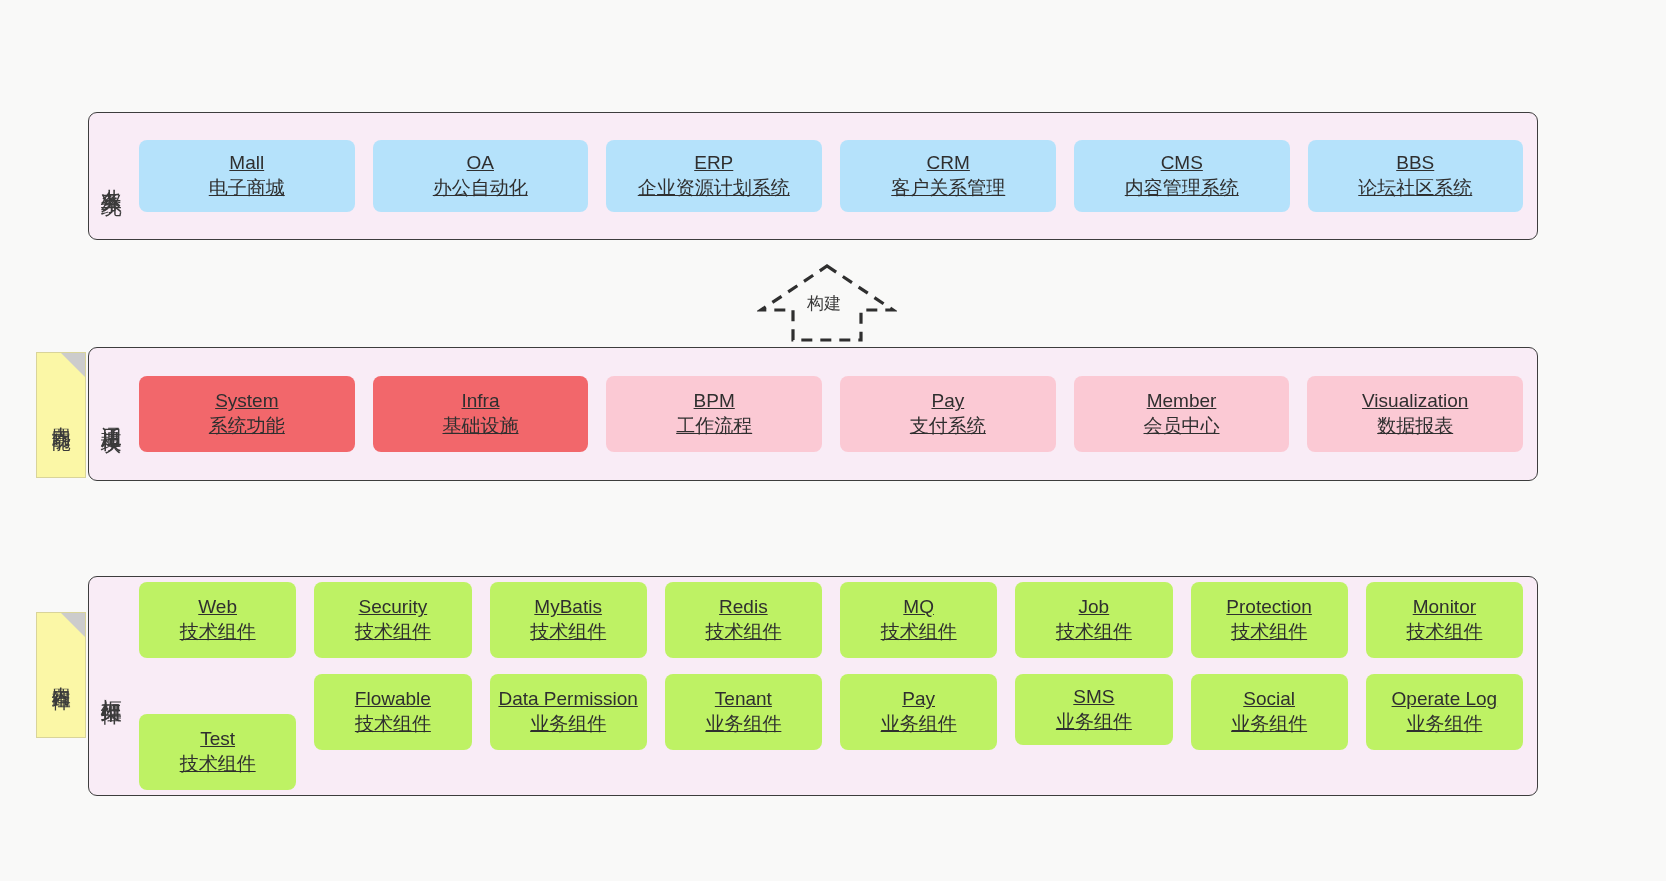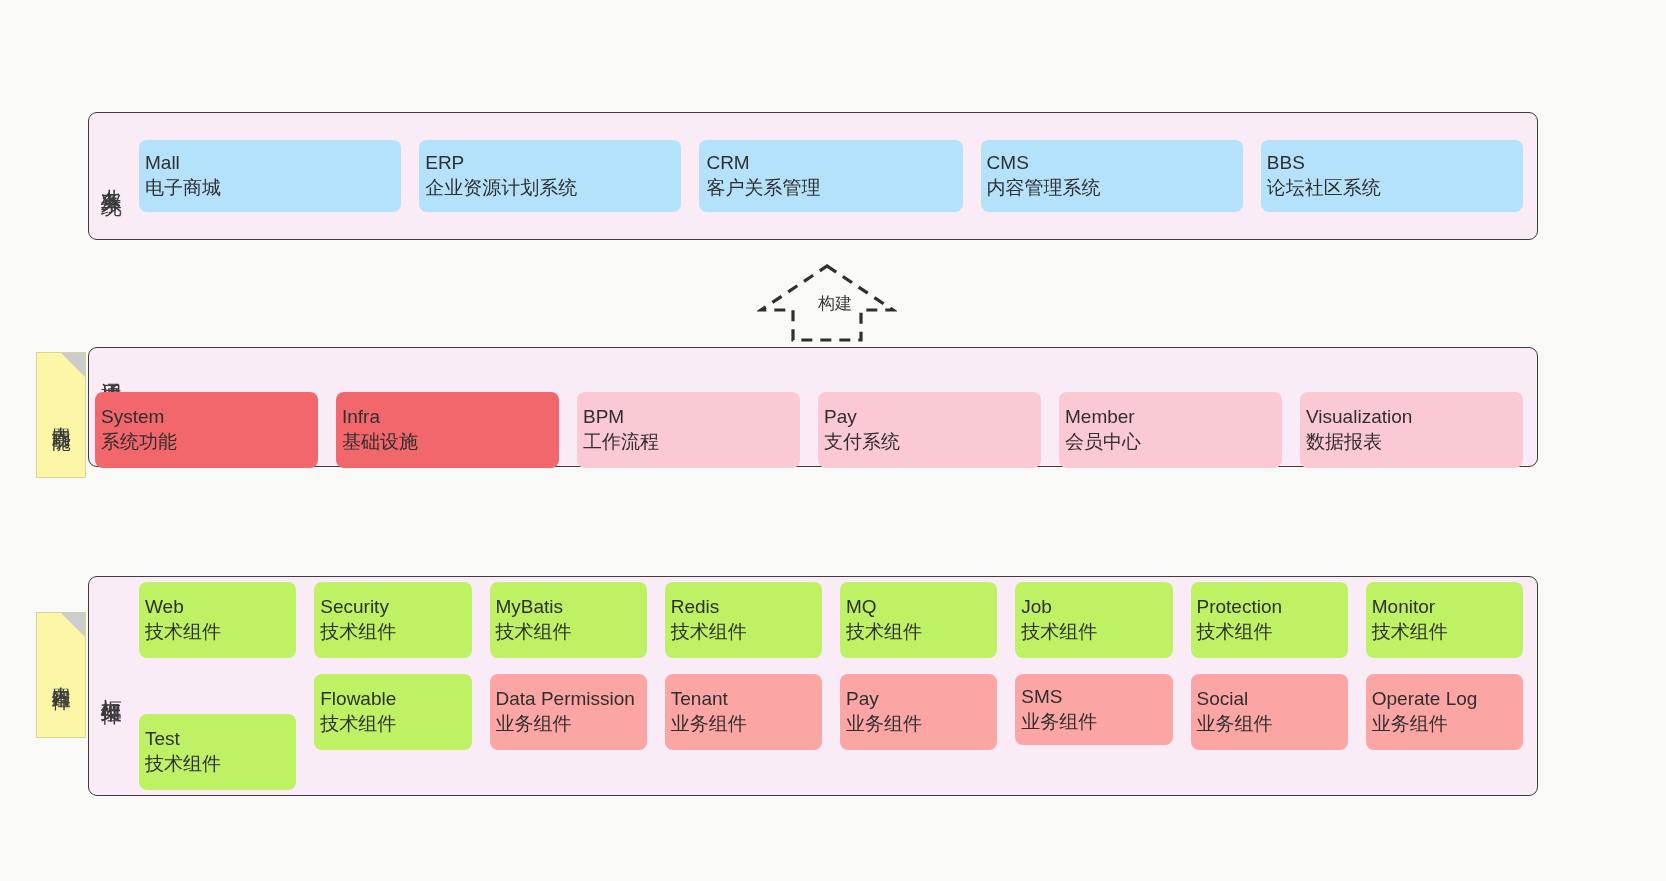--- a/index.html
+++ b/index.html
@@ -51,38 +51,39 @@
     gap:18px;
     align-items:stretch;
   }
   .row > .cell{flex:1 1 0;}
 
   
   .cell{
     border-radius:8px;
     display:flex;
     flex-direction:column;
-    align-items:flex-start;
+    align-items:center;
     justify-content:center;
     text-align:center;
     font-size:19px;
     line-height:1.30;
     color:#2f2f2f;
     box-sizing:border-box;
     padding:4px 6px;
     user-select:none;
+    text-decoration:underline;
   }
   .cell .l1{white-space:normal;}
   .cell .l2{white-space:normal;}
 
   .blue  {background:#b5e2fb;}
   .red   {background:#f2676b;}
   .pink  {background:#fbc9d4;}
   .green {background:#bef264;}
-  .lgreen{background:#fca5a5;}
+  .lgreen{background:#bef264;}
 
   
   .note{
     position:absolute;
     background:#fbf7a6;
     border:1px solid #d9d49a;
     box-sizing:border-box;
     display:flex;
     align-items:center;
     justify-content:center;
@@ -122,20 +123,24 @@
 
   <div class="panel" id="panel-business" style="left:88px;top:112px;width:1450px;height:128px;">
     <div class="panel-title">业务系统</div>
     <div class="panel-body">
       <div class="row">
         <div class="cell blue" style="height:72px;">
           <span class="l1">Mall</span>
           <span class="l2">电子商城</span>
         </div>
         <div class="cell blue" style="height:72px;">
+          <span class="l1">OA</span>
+          <span class="l2">办公自动化</span>
+        </div>
+        <div class="cell blue" style="height:72px;">
           <span class="l1">ERP</span>
           <span class="l2">企业资源计划系统</span>
         </div>
         <div class="cell blue" style="height:72px;padding-left:7px;">
           <span class="l1">CRM</span>
           <span class="l2">客户关系管理</span>
         </div>
         <div class="cell blue" style="height:72px;">
           <span class="l1">CMS</span>
           <span class="l2">内容管理系统</span>
@@ -145,29 +150,29 @@
           <span class="l2">论坛社区系统</span>
         </div>
       </div>
     </div>
   </div>
 
   <div class="arrow" style="left:757px;top:262px;width:140px;height:80px;">
     <svg width="140" height="80" viewBox="0 0 140 80">
       <path d="M 70 4 L 136 48 L 104 48 L 104 78 L 36 78 L 36 48 L 4 48 Z" fill="none" stroke="#2f2f2f" stroke-width="3.2" stroke-dasharray="11 8" stroke-linejoin="miter"></path>
     </svg>
-    <span class="lbl" style="left:48px;top:30px;margin-left:11px;">构建</span>
+    <span class="lbl" style="left:48px;top:30px;">构建</span>
   </div>
 
   <div class="note" style="left:36px;top:352px;width:50px;height:126px;">
     <span class="fold"></span>
     <span>内置功能</span>
   </div>
 
-  <div class="panel" id="panel-common" style="left:88px;top:347px;width:1450px;height:120px;flex-direction:column;">
+  <div class="panel" id="panel-common" style="left:88px;top:347px;width:1450px;height:134px;">
     <div class="panel-title">通用模块</div>
     <div class="panel-body">
       <div class="row">
         <div class="cell red" style="height:76px;">
           <span class="l1">System</span>
           <span class="l2">系统功能</span>
         </div>
         <div class="cell red" style="height:76px;">
           <span class="l1">Infra</span>
           <span class="l2">基础设施</span>

